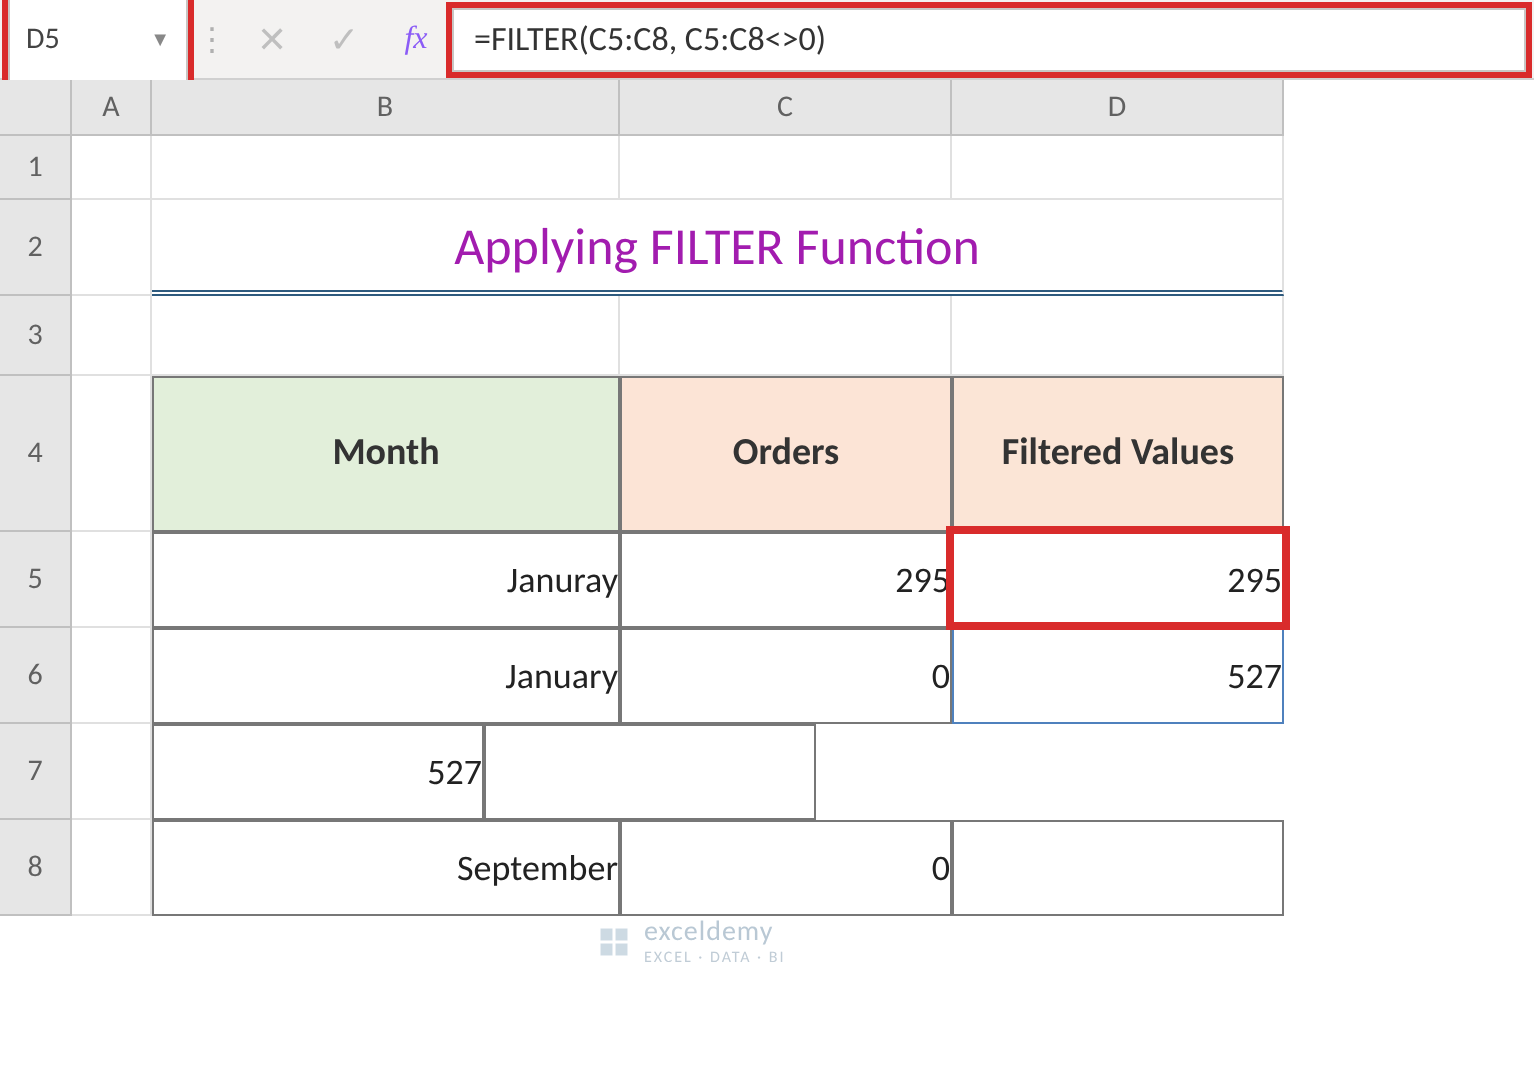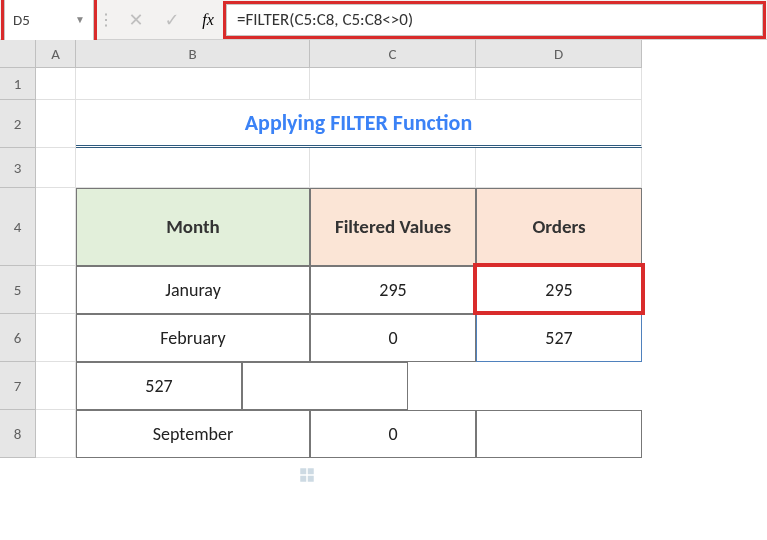--- a/index.html
+++ b/index.html
@@ -45,21 +45,21 @@
 .fb-btn {
   width: 36px;
   height: 32px;
   display: flex;
   align-items: center;
   justify-content: center;
   color: #bfbfbf;
   font-size: 18px;
 }
 .fb-btn.fx {
-  color: #000000;
+  color: #8b5cf6;
   font-style: italic;
   font-size: 16px;
   font-family: 'Times New Roman', serif;
 }
 .formula-input {
   flex: 1;
   height: 32px;
   background: #fff;
   border: 1px solid #c8c6c4;
   padding: 0 10px;
@@ -143,42 +143,43 @@
 .r2 { height: 48px; }
 .r3 { height: 40px; }
 .r4 { height: 78px; }
 .r5 { height: 48px; }
 .r6 { height: 48px; }
 .r7 { height: 48px; }
 .r8 { height: 48px; }
 
 
 .title-cell {
-  font-size: 22px;
-  font-weight: bold;
-  color: #3b82f6;
+  font-size: 26px;
+  font-weight: normal;
+  color: #a21caf;
   border-bottom: 3px double #2e5a7e;
 }
 
 
 .th-green { background: #e2efda; }
 .th-tan   { background: #fce4d6; }
 .th-pink  { background: #fbe5d6; }
 .th {
   font-weight: bold;
   font-size: 19px;
   color: #333;
   border: 1px solid #777;
   text-align: right;
   line-height: 1.2;
   padding: 4px;
 }
 .td {
   border: 1px solid #777;
   font-size: 18px;
+  justify-content: flex-end;
 }
 
 
 .active-highlight {
   position: absolute;
   border: 4px solid #d92b2b;
   pointer-events: none;
 }
 .spill-outline {
   position: absolute;
@@ -262,45 +263,45 @@
       <div class="cell cB r3"></div>
       <div class="cell cC r3"></div>
       <div class="cell cD r3"></div>
     </div>
 
     <div class="row">
       <div class="cell cA r4"></div>
       <div class="cell cB r4 th th-green">
           <span>Month</span>
         </div>
+      <div class="cell cC r4 th th-tan">
+          <span>Orders</span>
+        </div>
       <div class="cell cD r4 th th-pink">
           <span>Filtered Values</span>
-        </div>
-      <div class="cell cC r4 th th-tan">
-          <span>Orders</span>
         </div>
     </div>
 
     <div class="row">
       <div class="cell cA r5"></div>
       <div class="cell cB r5 td">
           <span>Januray</span>
         </div>
       <div class="cell cC r5 td">
           <span>295</span>
         </div>
       <div class="cell cD r5 td">
           <span>295</span>
         </div>
     </div>
 
     <div class="row">
       <div class="cell cA r6"></div>
       <div class="cell cB r6 td">
-          <span>February</span>
+          <span>January</span>
         </div>
       <div class="cell cC r6 td">
           <span>0</span>
         </div>
       <div class="cell cD r6 td">
           <span>527</span>
         </div>
     </div>
 
     <div class="row">
@@ -332,13 +333,17 @@
   </div>
 </div>
 
 <div class="watermark">
   <svg width="18" height="18" viewBox="0 0 24 24">
       <rect x="3" y="3" width="8" height="8" fill="#9db6c9"></rect>
       <rect x="13" y="3" width="8" height="8" fill="#9db6c9"></rect>
       <rect x="3" y="13" width="8" height="8" fill="#9db6c9"></rect>
       <rect x="13" y="13" width="8" height="8" fill="#9db6c9"></rect>
     </svg>
+  <div>
+    <span>exceldemy</span>
+    <span class="sub">EXCEL · DATA · BI</span>
+  </div>
 </div>
 
 </body></html>

